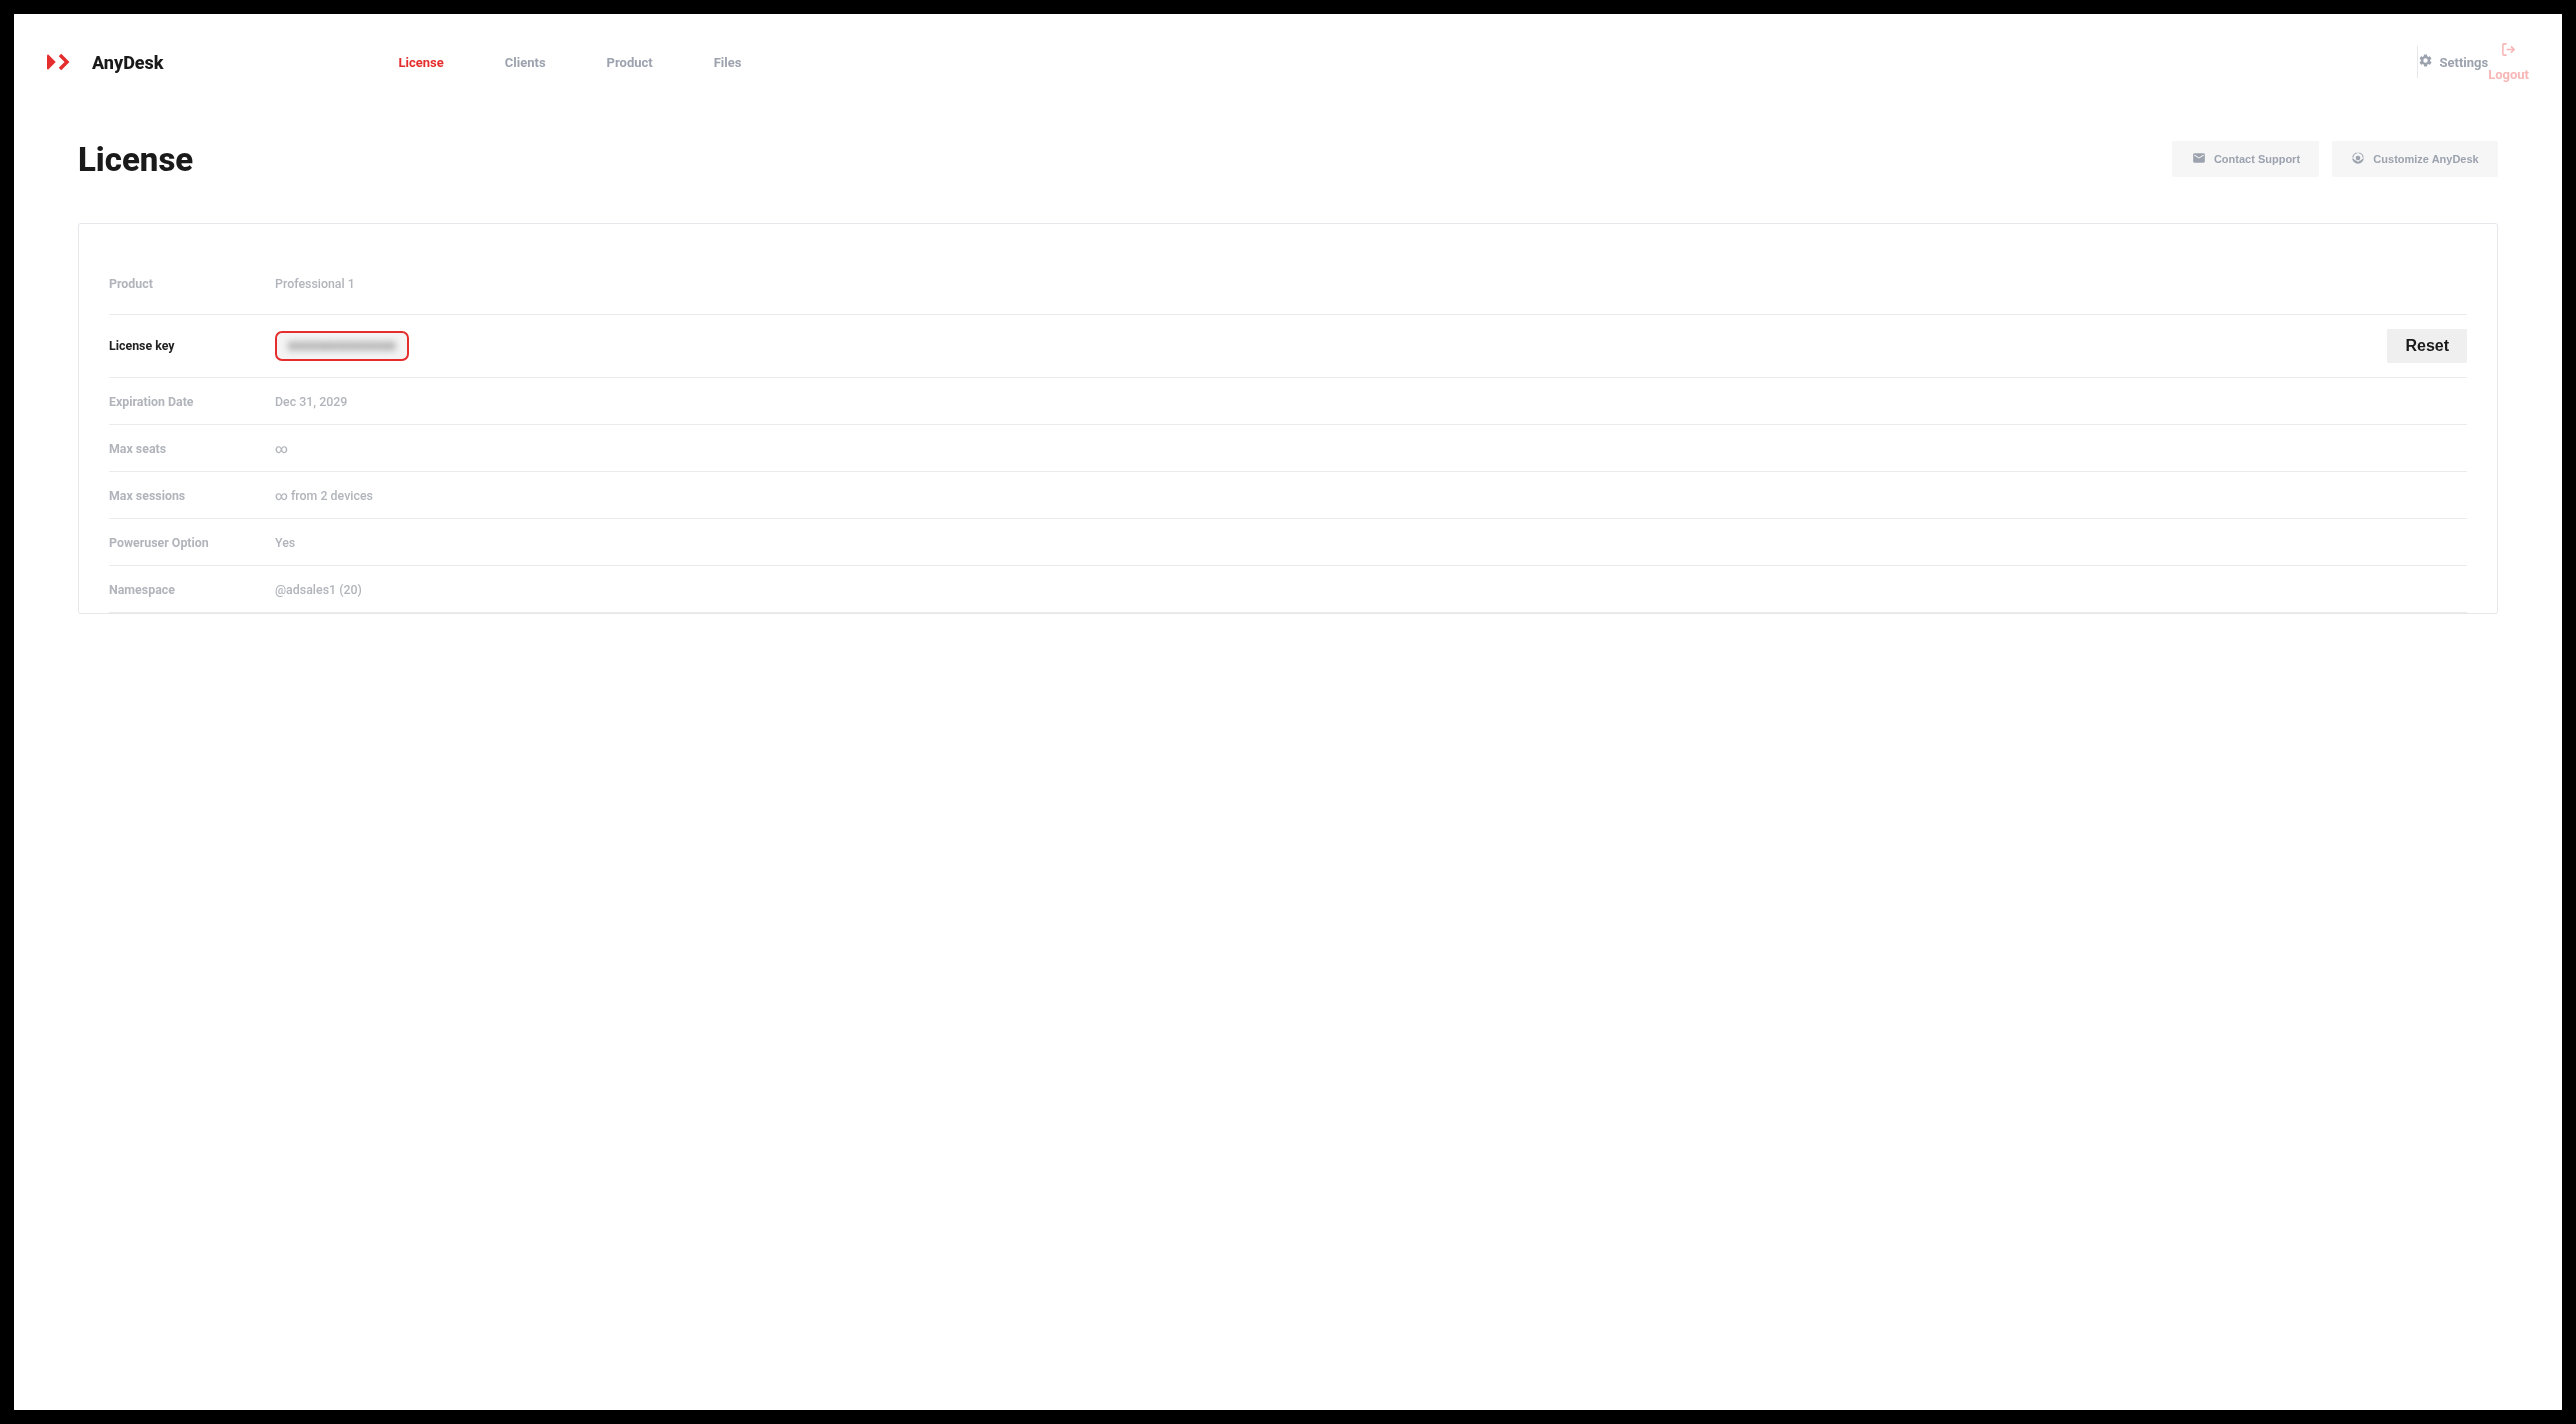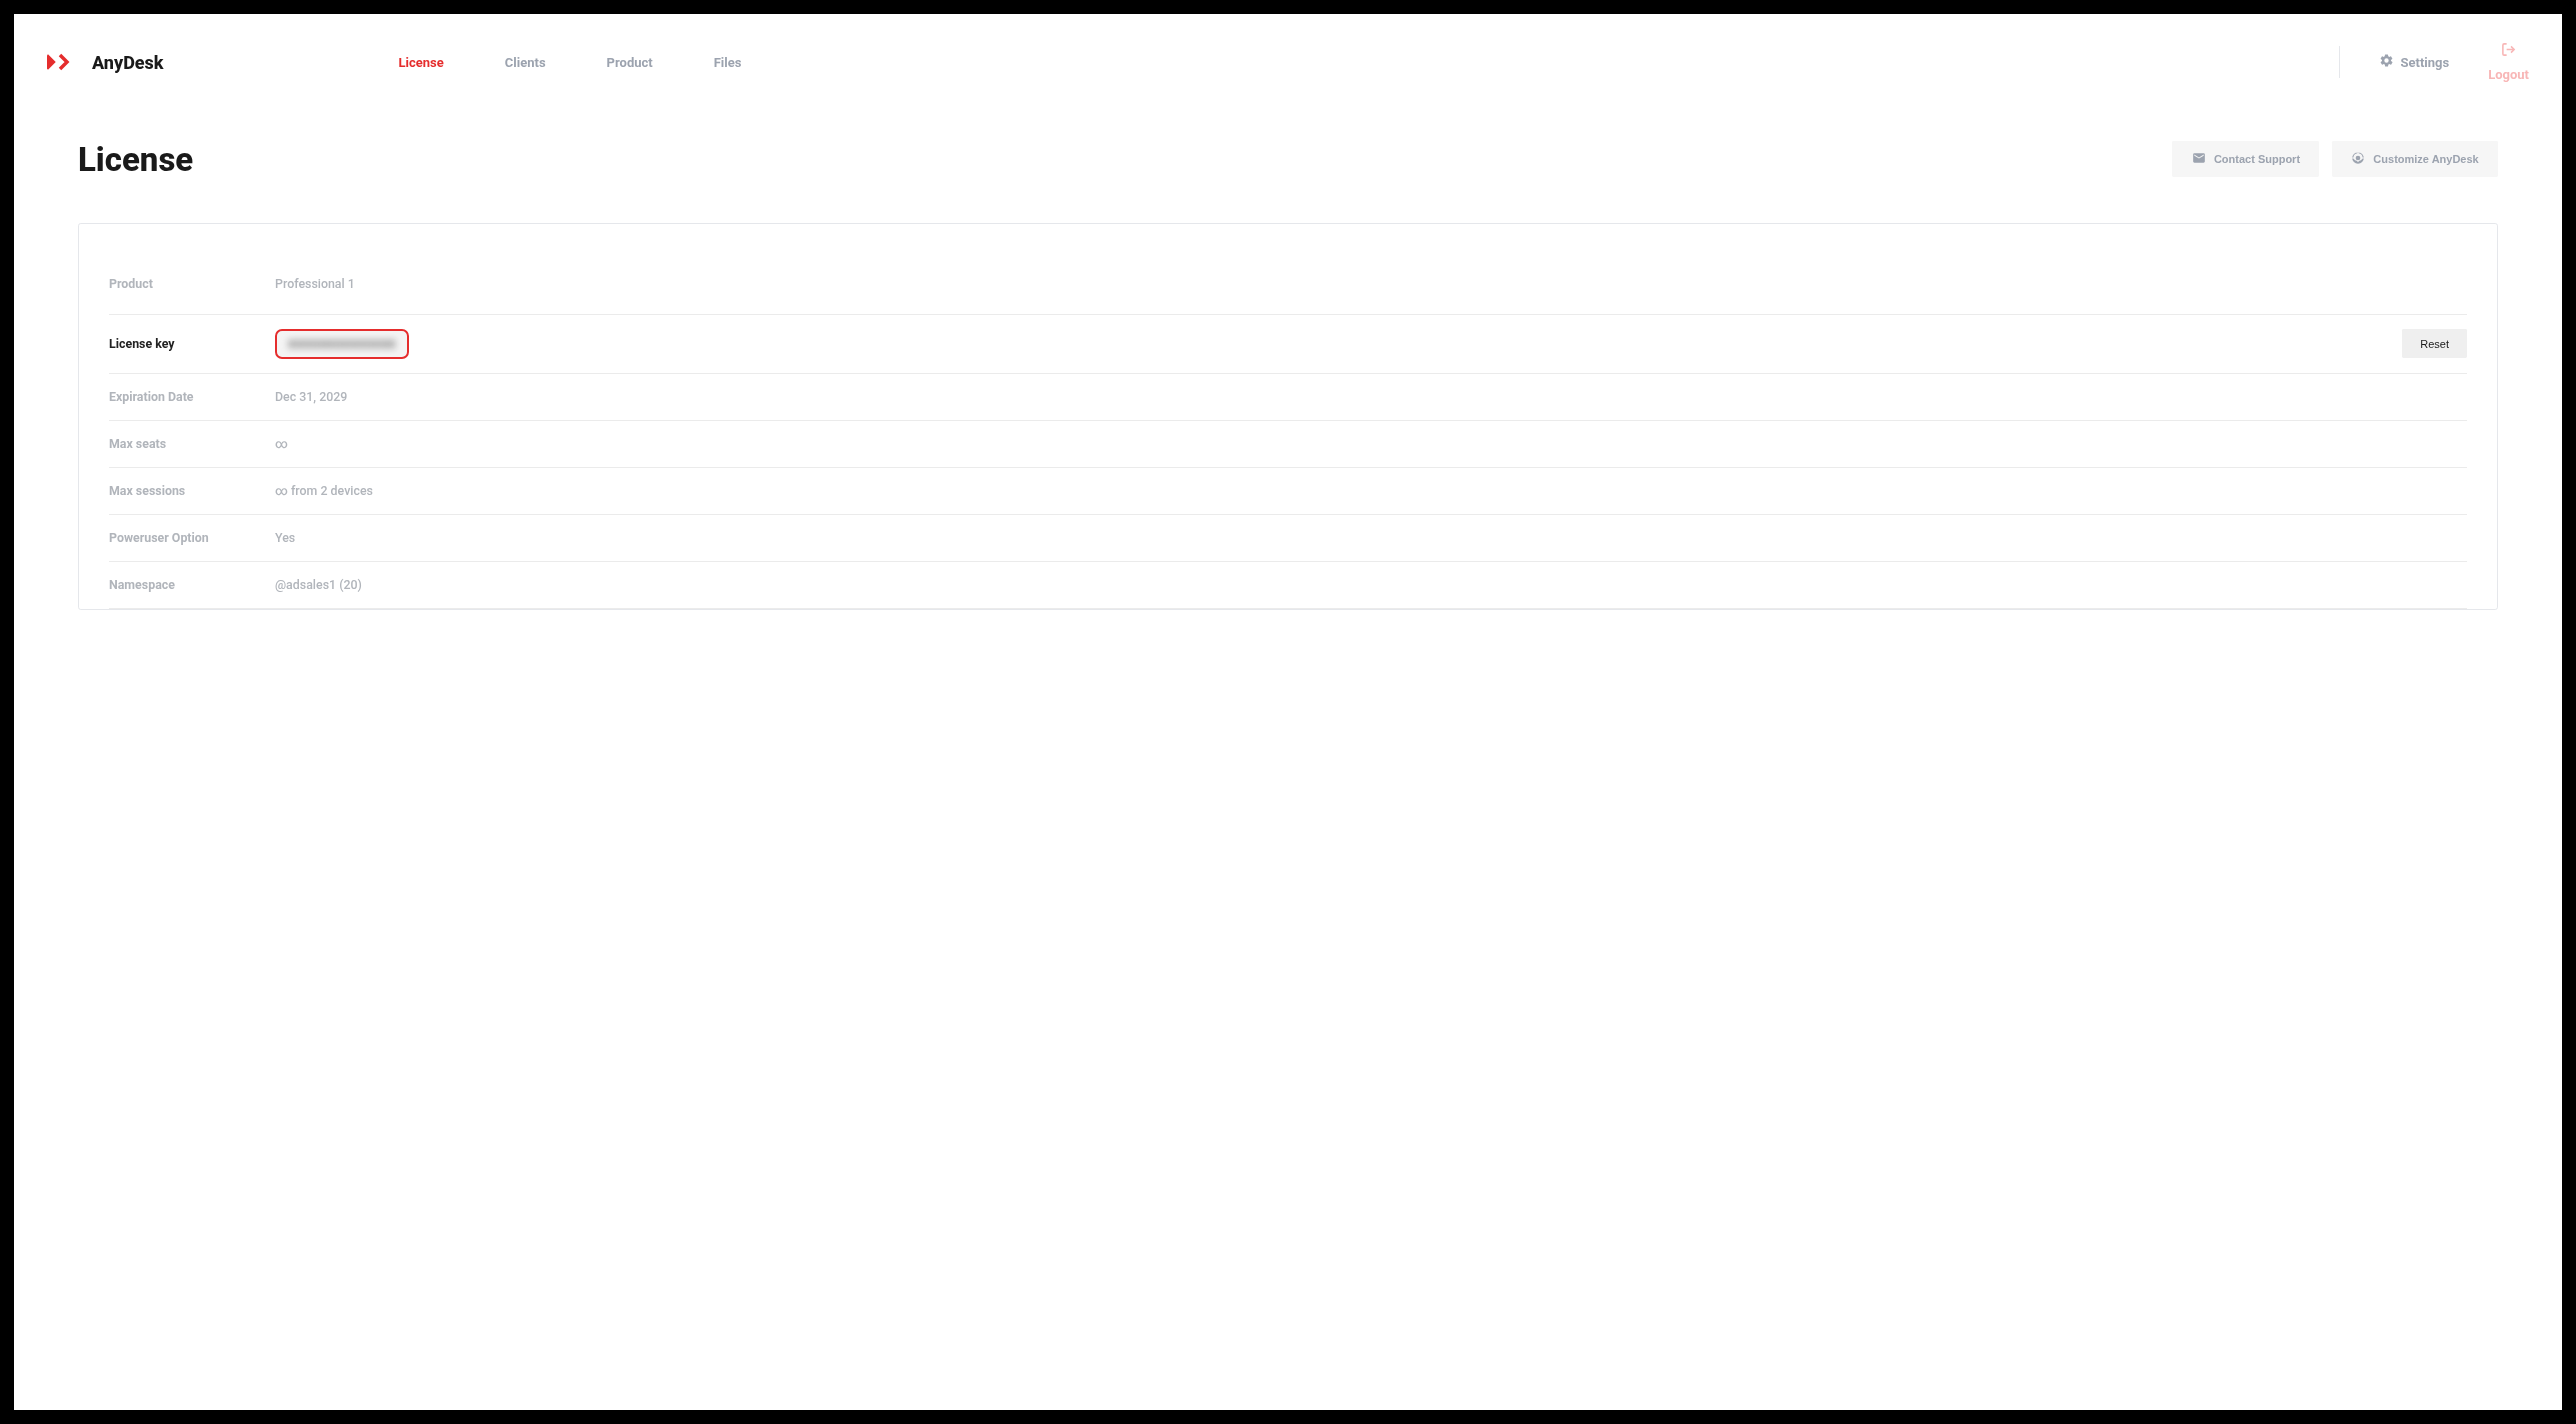--- a/index.html
+++ b/index.html
@@ -46,21 +46,20 @@
       color: #9ca3af;
       cursor: pointer;
     }
     .nav-item.active {
       color: #e52d2d;
     }
     .nav-right {
       display: flex;
       align-items: center;
       margin-left: auto;
-      gap: 39px;
       justify-content: center;
     }
     .nav-divider {
       width: 0.7px;
       height: 32px;
       background: #e5e7eb;
     }
     .nav-action {
       display: flex;
       align-items: center;
@@ -147,22 +146,22 @@
       color: #666;
       letter-spacing: 0.3px;
     }
     .row-action {
       margin-left: auto;
     }
     .btn-reset {
       background: #efefef;
       border: none;
       padding: 8.3px 18px;
-      font-size: 11px;
-      font-weight: 400;
+      font-size: 16px;
+      font-weight: 700;
       color: #1a1a1a;
       cursor: pointer;
       border-radius: 1.4px;
     }
   </style>
 </head>
 <body>
 
 <div class="app-window">
 

